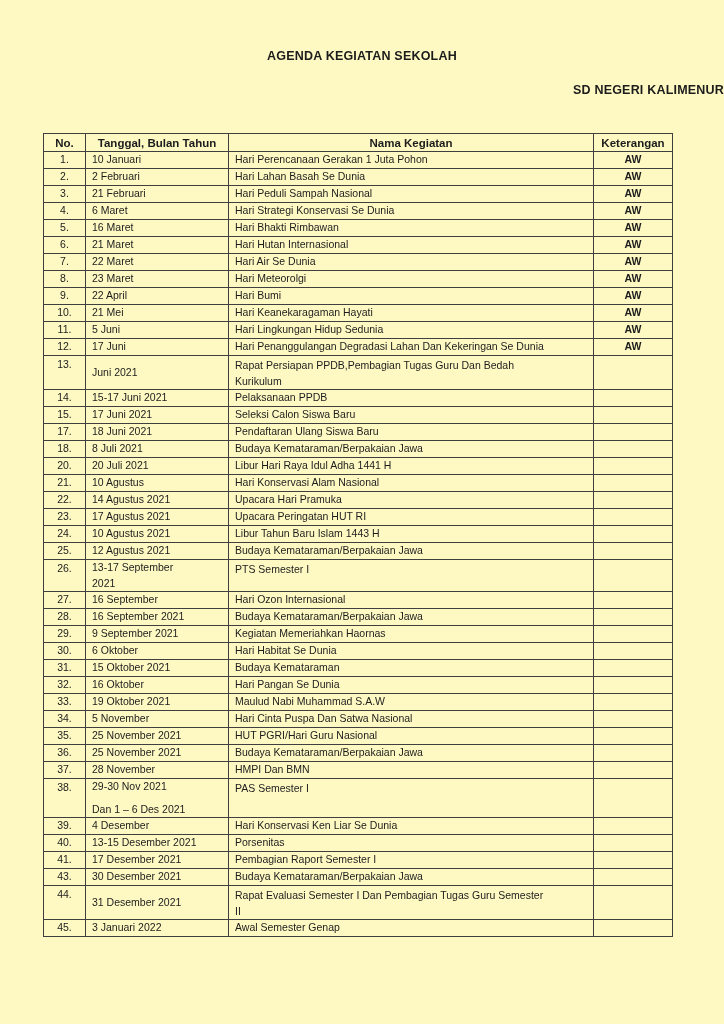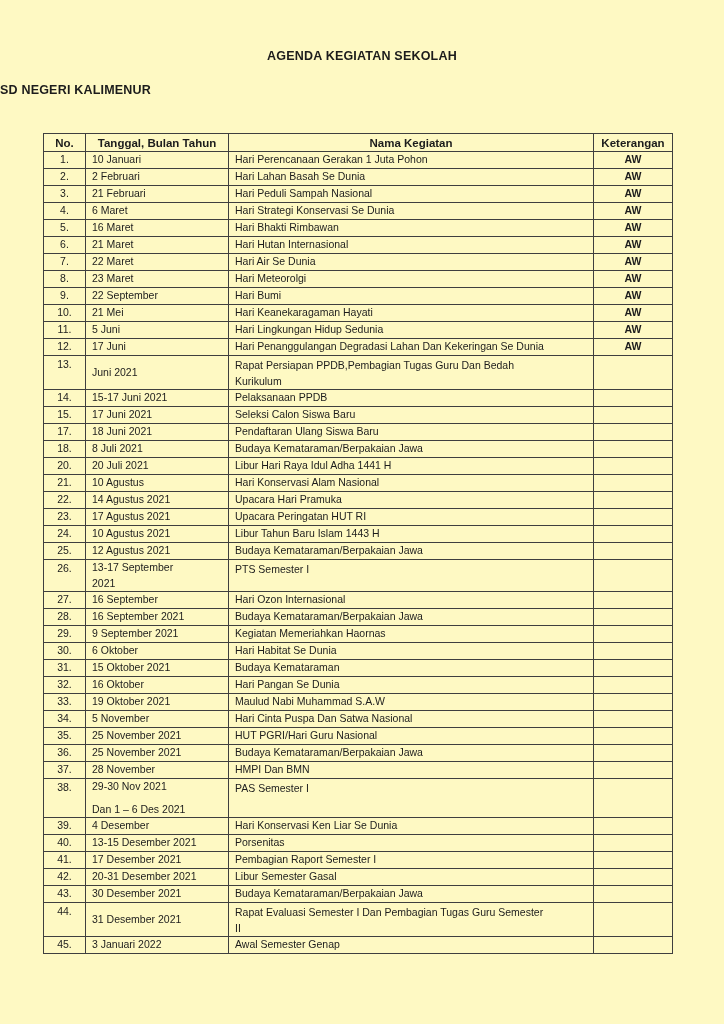--- a/index.html
+++ b/index.html
@@ -21,21 +21,21 @@
     padding-top: 49px;
     text-align: center;
     font-size: 12.5px;
     font-weight: bold;
     letter-spacing: 0.2px;
     color: #1c1c1c;
   }
   .doc-subtitle {
     margin: 0;
     padding-top: 20px;
-    text-align: left;
+    text-align: right;
     font-size: 12.5px;
     font-weight: bold;
     letter-spacing: 0.2px;
     color: #1c1c1c;
   }
   table.agenda {
     position: absolute;
     left: 43px;
     top: 133px;
     width: 629px;
@@ -170,21 +170,21 @@
           <td class="no">8.</td>
           <td class="date">
             <div class="date-line">23 Maret</div>
           </td>
           <td class="name">Hari Meteorolgi</td>
           <td class="ket">AW</td>
         </tr>
         <tr>
           <td class="no">9.</td>
           <td class="date">
-            <div class="date-line">22 September</div>
+            <div class="date-line">22 April</div>
           </td>
           <td class="name">Hari Bumi</td>
           <td class="ket">AW</td>
         </tr>
         <tr>
           <td class="no">10.</td>
           <td class="date">
             <div class="date-line">21 Mei</div>
           </td>
           <td class="name">Hari Keanekaragaman Hayati</td>
@@ -416,28 +416,20 @@
           </td>
           <td class="name">Porsenitas</td>
           <td class="ket"></td>
         </tr>
         <tr>
           <td class="no">41.</td>
           <td class="date">
             <div class="date-line">17 Desember 2021</div>
           </td>
           <td class="name">Pembagian Raport Semester I</td>
-          <td class="ket"></td>
-        </tr>
-        <tr>
-          <td class="no">42.</td>
-          <td class="date">
-            <div class="date-line">20-31 Desember 2021</div>
-          </td>
-          <td class="name">Libur Semester Gasal</td>
           <td class="ket"></td>
         </tr>
         <tr>
           <td class="no">43.</td>
           <td class="date">
             <div class="date-line">30 Desember 2021</div>
           </td>
           <td class="name">Budaya Kemataraman/Berpakaian Jawa</td>
           <td class="ket"></td>
         </tr>

